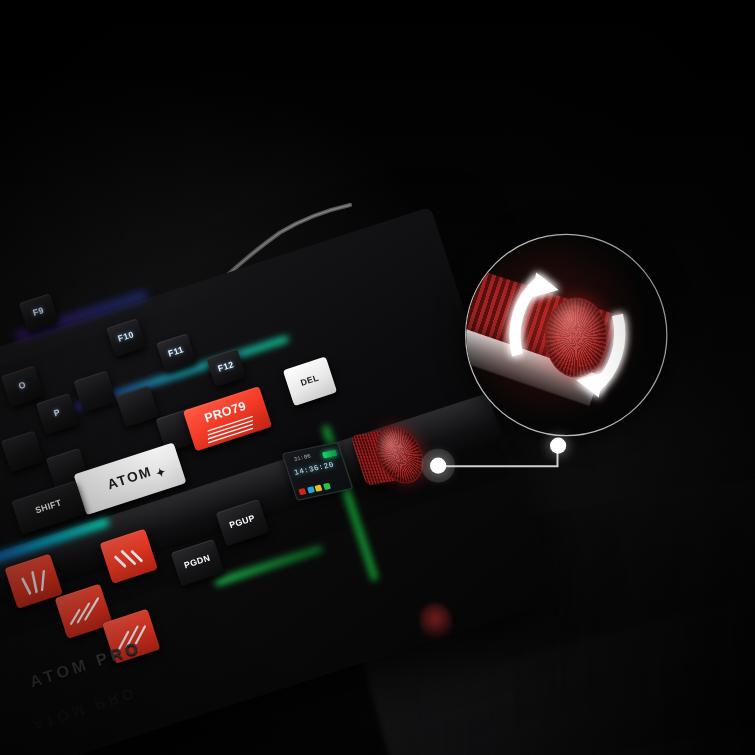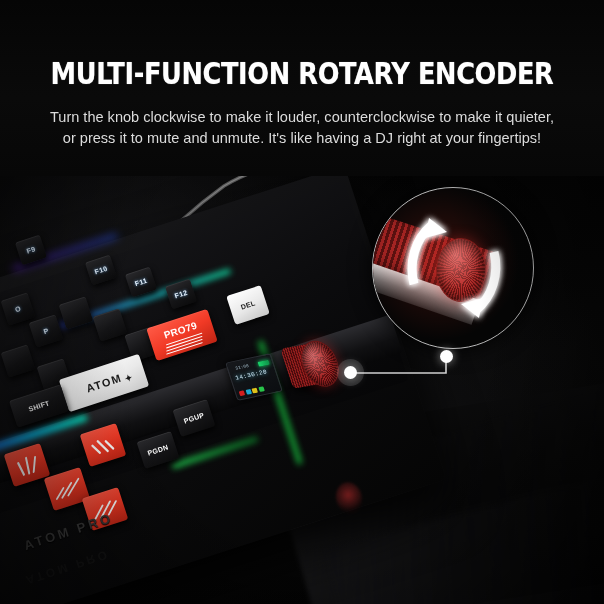--- a/index.html
+++ b/index.html
@@ -315,18 +315,14 @@
         <g filter="url(#ag)" fill="#ffffff">
           <polygon points="56,30 74,44 52,50"></polygon>
           <polygon points="106,130 88,116 110,110"></polygon>
         </g>
       </svg>
     </div>
   </div>
 
   <div class="vignette"></div>
 
-  <div class="topband">
-    <div class="headline">MULTI-FUNCTION ROTARY ENCODER</div>
-    <div class="subcopy">Turn the knob clockwise to make it louder, counterclockwise to make it quieter, or press it to mute and unmute. It's like having a DJ right at your fingertips!</div>
-  </div>
 
 </div>
 
 </body></html>

